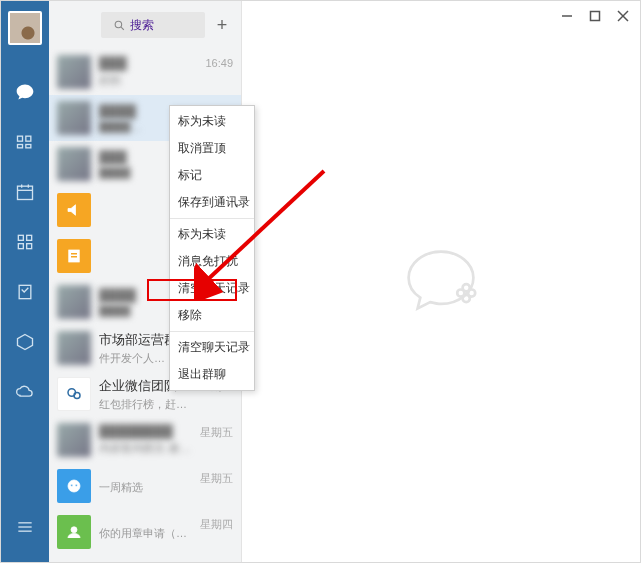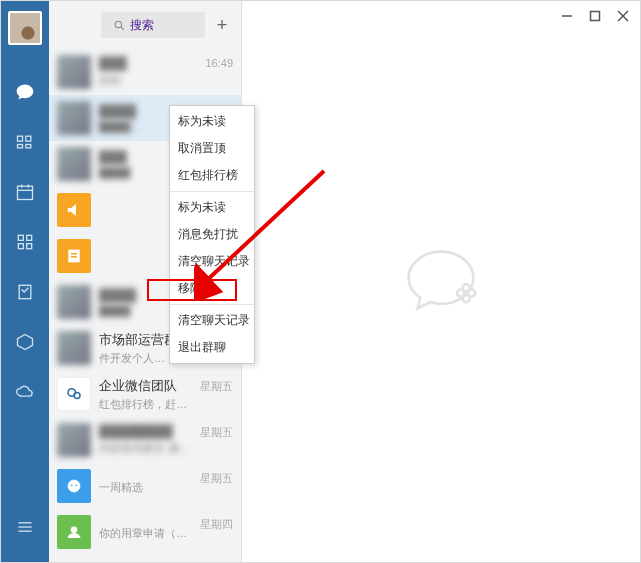--- a/index.html
+++ b/index.html
@@ -268,21 +268,22 @@
           <circle cx="84" cy="64" r="4"></circle>
           <circle cx="78" cy="70" r="4"></circle>
           <circle cx="72" cy="64" r="4"></circle>
         </svg>
     </div>
   </div>
 
   <div class="ctxmenu" id="ctxmenu">
       <div class="mi">标为未读</div>
       <div class="mi">取消置顶</div>
-      <div class="mi">红包排行榜</div>
+      <div class="mi">标记</div>
+      <div class="mi">保存到通讯录</div>
       <div class="sep"></div>
       <div class="mi">标为未读</div>
       <div class="mi">消息免打扰</div>
       <div class="mi">清空聊天记录</div>
       <div class="mi">移除</div>
       <div class="sep"></div>
       <div class="mi">清空聊天记录</div>
       <div class="mi">退出群聊</div>
     </div>
 

